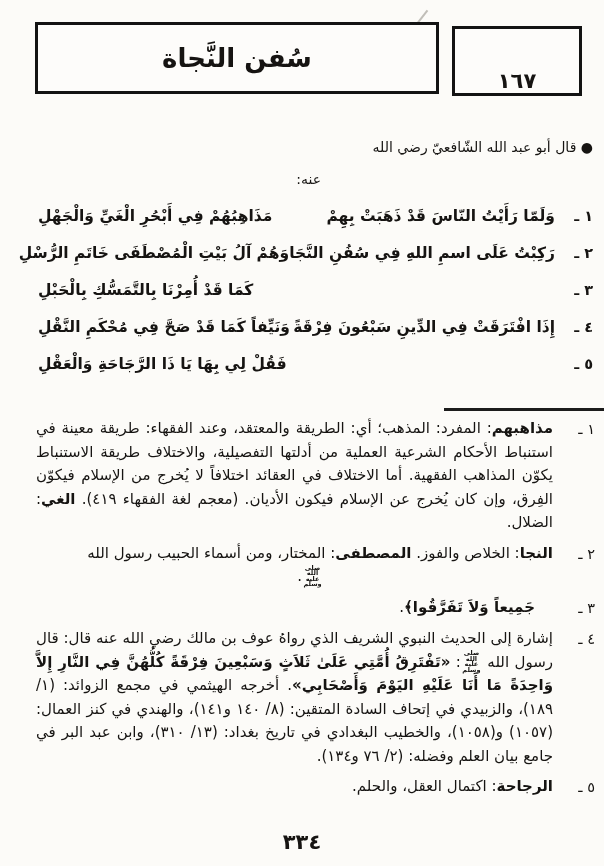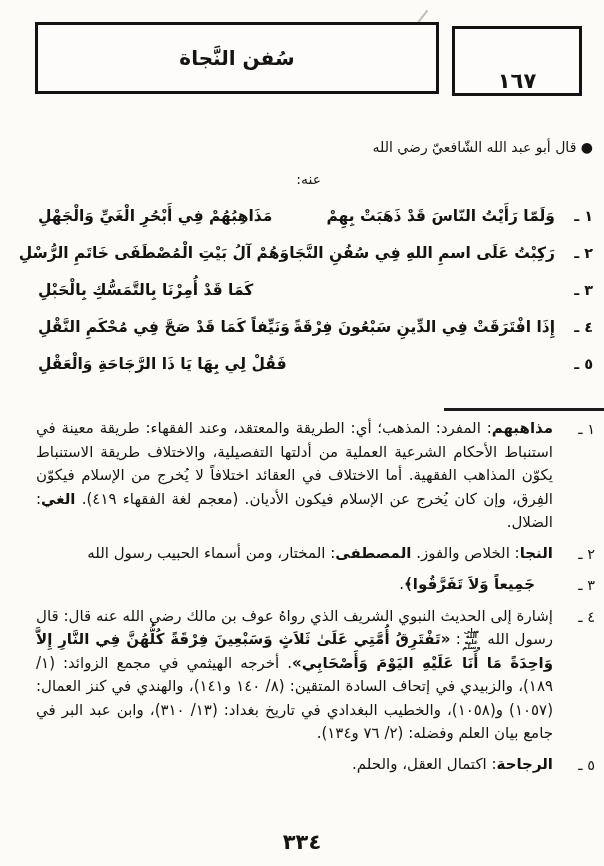--- a/index.html
+++ b/index.html
@@ -10,21 +10,21 @@
     direction:rtl;
   }
   .abs{position:absolute;}
   
   .title-box{
     left:35px;top:22px;width:404px;height:72px;
     border:3px solid #131313;box-sizing:border-box;
     display:flex;align-items:center;justify-content:center;
     background:#fdfcfa;
   }
-  .title-box .t{font-size:20px;font-weight:700;letter-spacing:0;}
+  .title-box .t{font-size:26px;font-weight:700;letter-spacing:0;}
   .num-box{
     left:452px;top:26px;width:130px;height:70px;
     border:3px solid #131313;box-sizing:border-box;
     display:flex;align-items:flex-end;justify-content:center;
     background:#fdfcfa;
   }
   .num-box .n{font-size:21px;font-weight:700;}
   .scratch{left:408px;top:4px;width:2px;height:60px;background:#9a968e;
     transform:rotate(38deg);opacity:.6;}
   
@@ -115,20 +115,21 @@
 
   <div class="fn">
     <div class="fn-num">١ ـ</div>
     <div class="fn-body"><span class="b">مذاهبهم</span><span>: المفرد: المذهب؛ أي: الطريقة والمعتقد، وعند الفقهاء: طريقة معينة في استنباط الأحكام الشرعية العملية من أدلتها التفصيلية، والاختلاف طريقة الاستنباط يكوّن المذاهب الفقهية. أما الاختلاف في العقائد اختلافاً لا يُخرج من الإسلام فيكوّن الفِرق، وإن كان يُخرج عن الإسلام فيكون الأديان. (معجم لغة الفقهاء ٤١٩). </span><span class="b">الغي</span><span>: الضلال.</span></div>
   </div>
 
   <div class="fn">
     <div class="fn-num">٢ ـ</div>
     <div class="fn-body">
       <div><span class="b">النجا</span><span>: الخلاص والفوز. </span><span class="b">المصطفى</span><span>: المختار، ومن أسماء الحبيب رسول الله</span></div>
+      <div class="line-saw"><span class="saw">صلى الله عليه وسلم</span><span>.</span></div>
     </div>
   </div>
 
   <div class="fn">
     <div class="fn-num">٣ ـ</div>
     <div class="fn-body">
       <div class="line-quran"><span class="b">جَمِيعاً وَلاَ تَفَرَّقُوا﴾</span><span>.</span></div>
     </div>
   </div>
 

